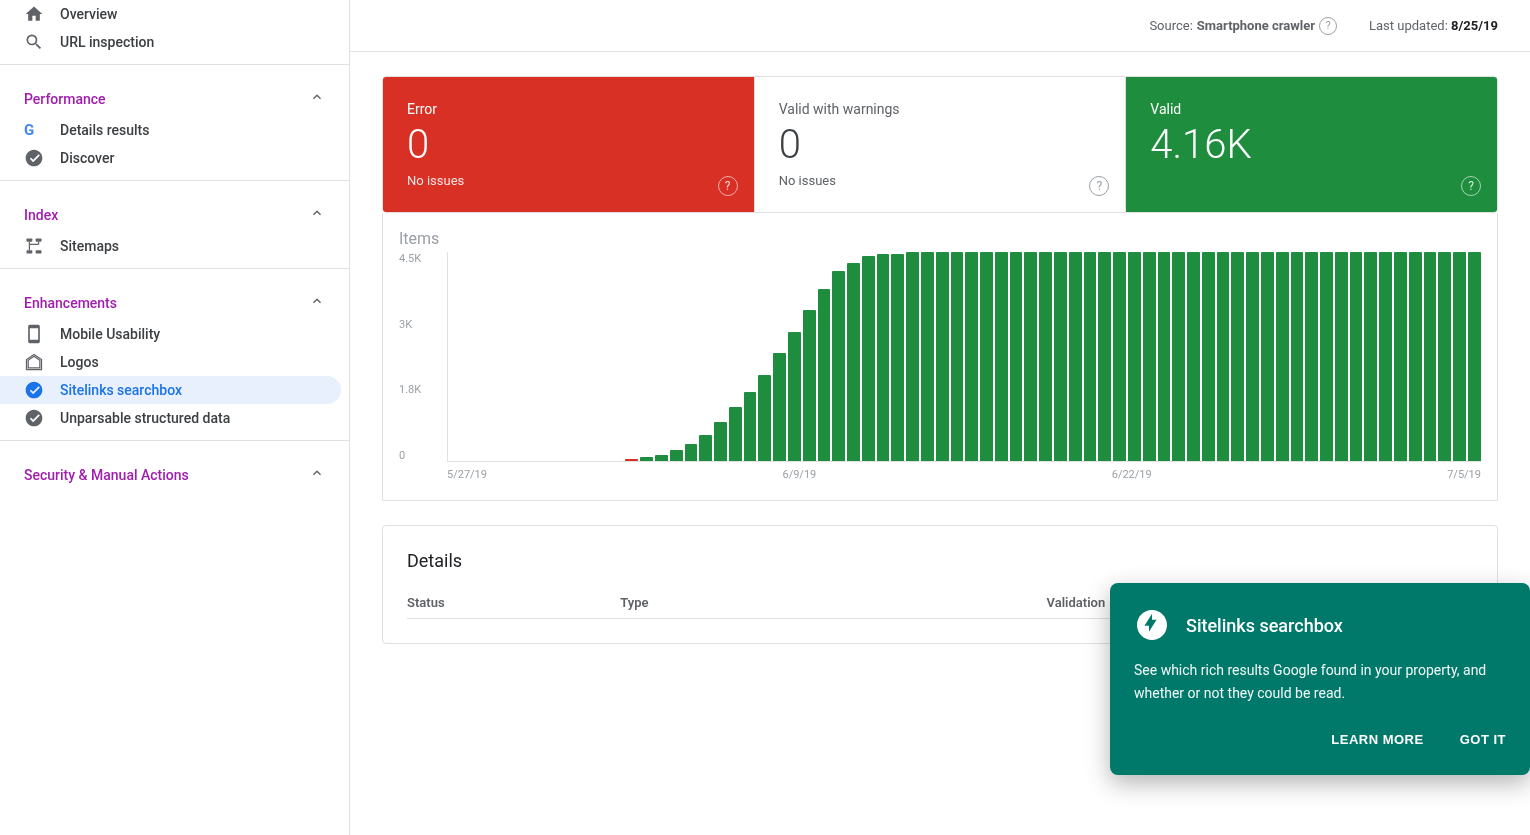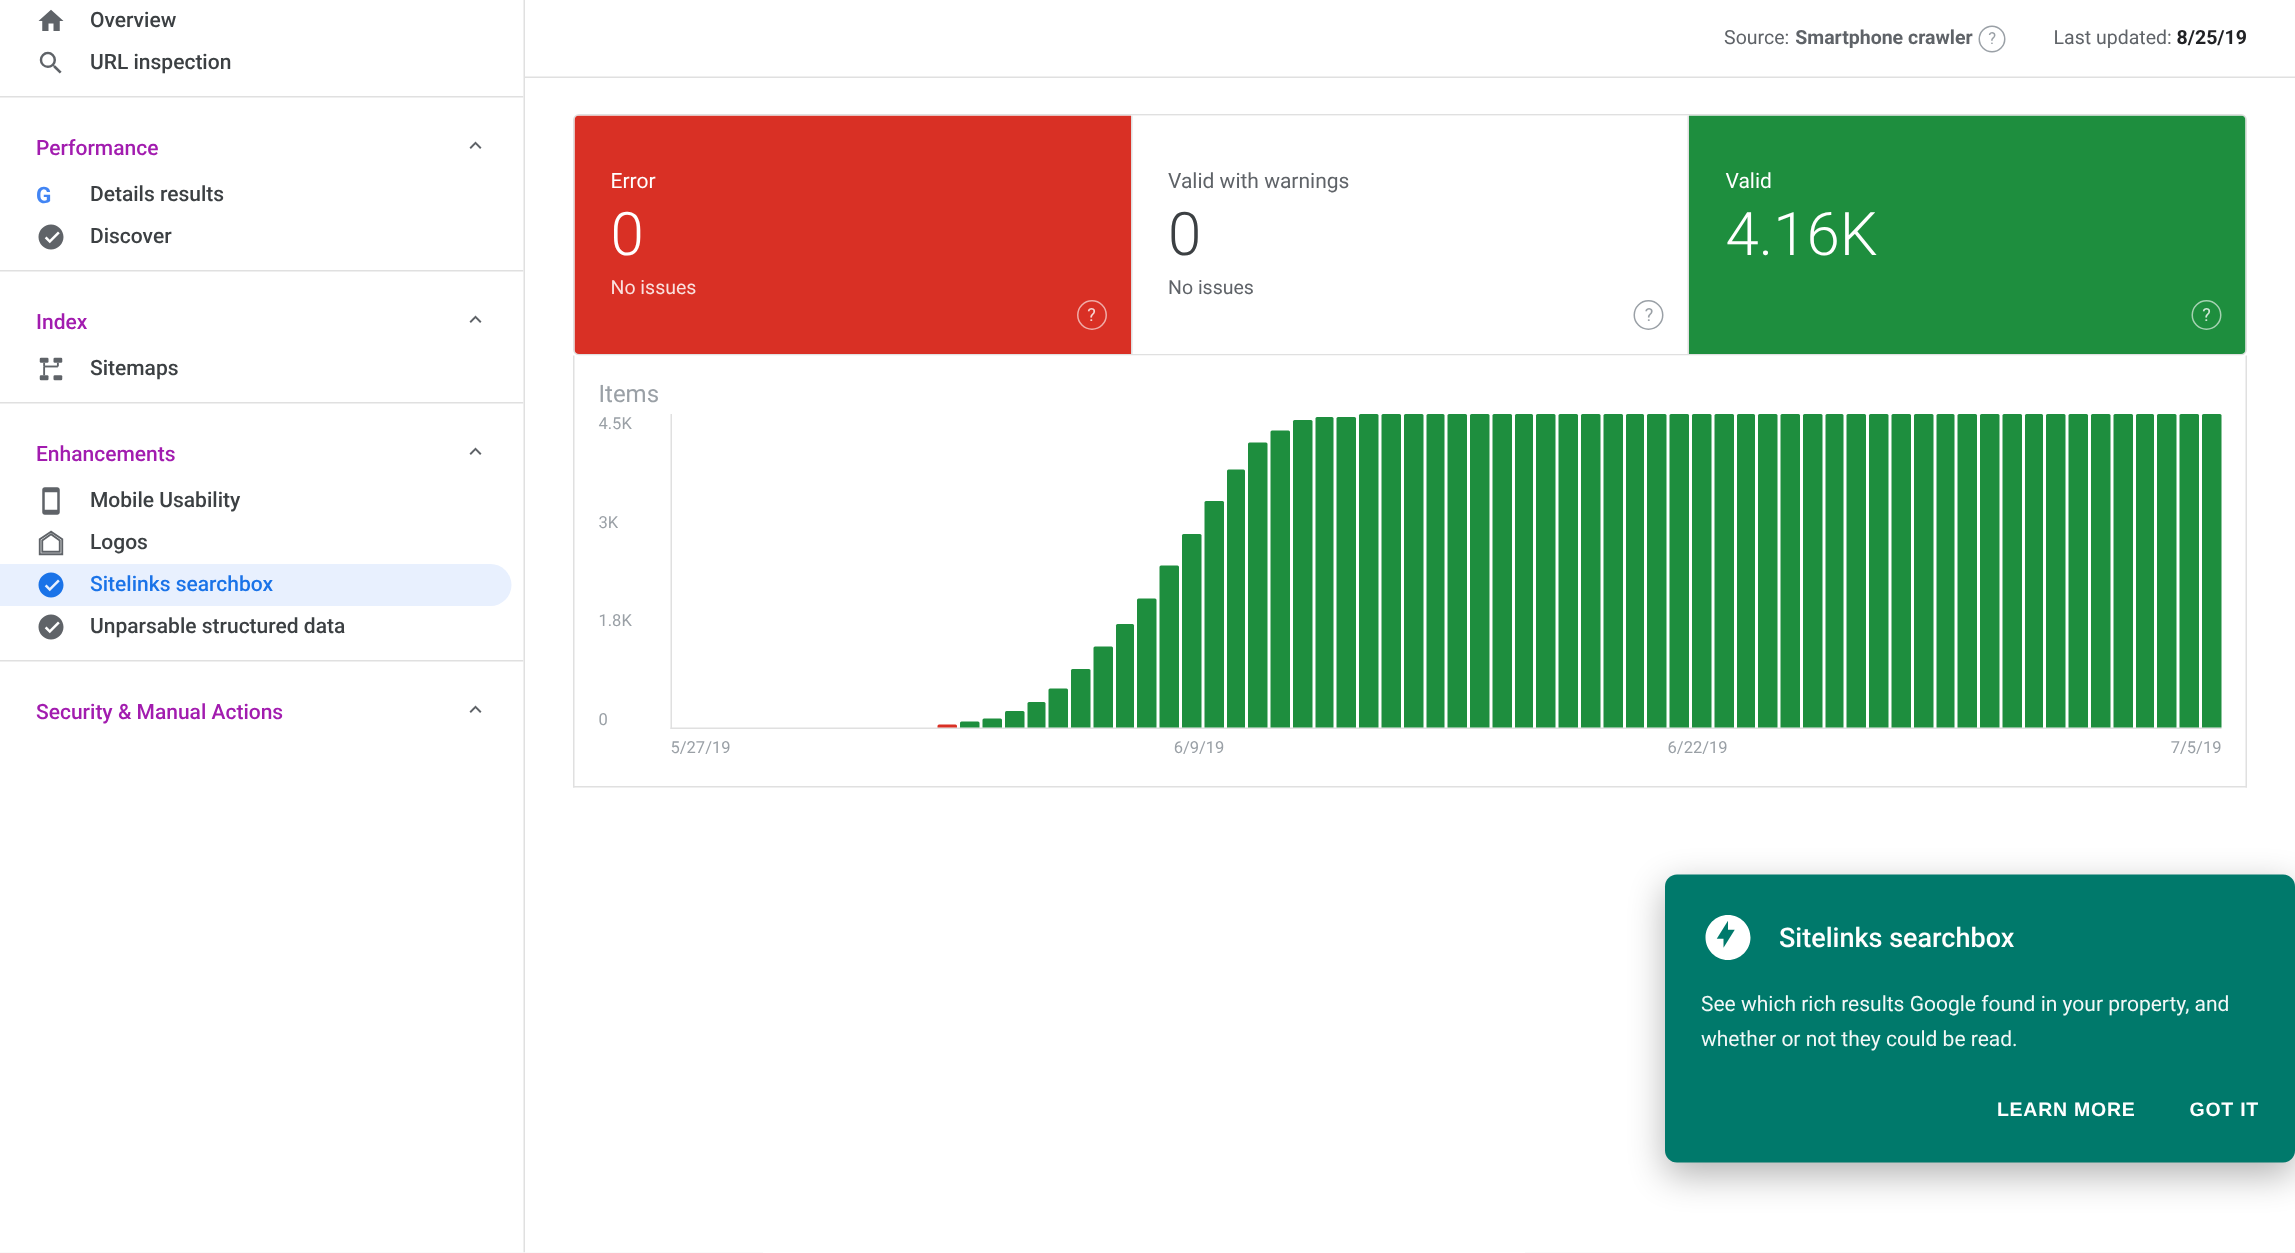--- a/index.html
+++ b/index.html
@@ -100,21 +100,21 @@
     .summary-cards {
       display: flex;
       gap: 0;
       margin-bottom: 0;
       border: 1px solid #e0e0e0;
       border-radius: 4px;
       overflow: hidden;
     }
     .card {
       flex: 1;
-      padding: 36px 24px;
+      padding: 24px 24px;
       position: relative;
     }
     .card.error { background: #d93025; color: #fff; }
     .card.warning { background: #fff; color: #5f6368; border-left: 1px solid #e0e0e0; border-right: 1px solid #e0e0e0; }
     .card.valid { background: #1e8e3e; color: #fff; }
     .card .card-label { font-size: 14px; margin-bottom: 8px; }
     .card.error .card-label { color: #fff; }
     .card.valid .card-label { color: #fff; }
     .card.warning .card-label { color: #5f6368; }
     .card .card-value { font-size: 40px; font-weight: 300; margin-bottom: 8px; line-height: 1; }
@@ -524,20 +524,28 @@
           </div>
         <div class="chart-x-labels">
           <span>5/27/19</span>
           <span>6/9/19</span>
           <span>6/22/19</span>
           <span>7/5/19</span>
         </div>
       </div>
     </div>
 
+    <div class="details-section">
+      <div class="details-title">Details</div>
+      <div class="details-table-header">
+        <span class="col-status">Status</span>
+        <span class="col-type">Type</span>
+        <span class="col-validation">Validation</span>
+      </div>
+    </div>
 
     <div class="tooltip-popup">
       <div class="tooltip-header">
         <div class="tooltip-icon">
           <svg width="36" height="36" viewBox="0 0 24 24" fill="white">
             <path d="M12 2C6.48 2 2 6.48 2 12s4.48 10 10 10 10-4.48 10-10S17.52 2 12 2zm-2 14.5v-4H7l5-8v4h3l-5 8z"></path>
           </svg>
         </div>
         <div class="tooltip-title">Sitelinks searchbox</div>
       </div>

